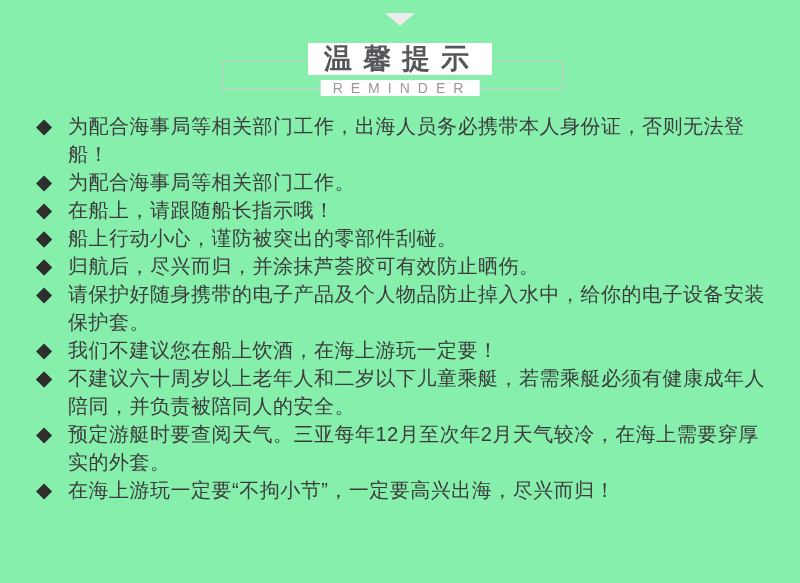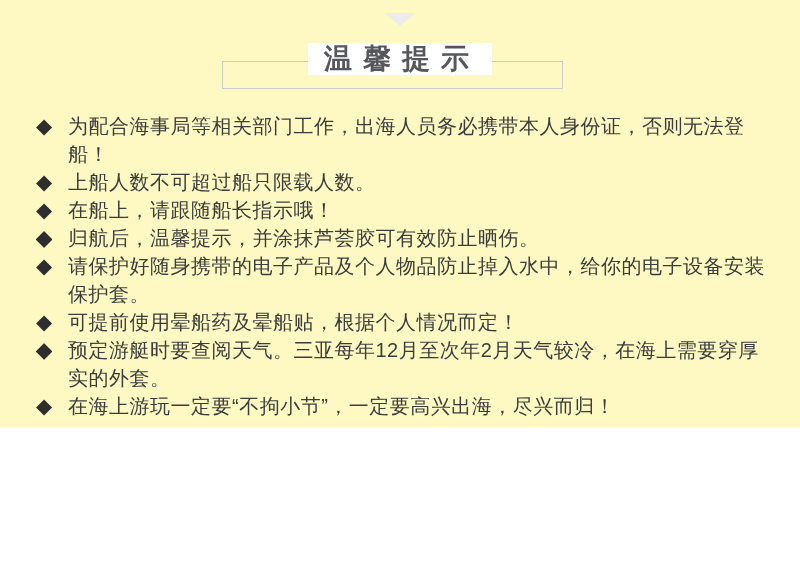--- a/index.html
+++ b/index.html
@@ -3,22 +3,22 @@
 <meta charset="utf-8">
 <style>
   * { margin: 0; padding: 0; box-sizing: border-box; }
   html, body { background: #ffffff; }
   body {
     font-family: "Liberation Sans", "DejaVu Sans", sans-serif;
   }
   .page {
     position: relative;
     width: 800px;
-    height: 427px;
-    background: #fef9c3;
+    height: 583px;
+    background: #86efac;
     overflow: hidden;
   }
 
   
   .header {
     position: relative;
     height: 112px;
   }
   .tri-down {
     position: absolute;
@@ -96,61 +96,64 @@
 </style>
 </head>
 <body>
 
 <div class="page">
 
   <div class="header">
     <div class="tri-down"></div>
     <div class="title-frame"></div>
     <div class="title">温馨提示</div>
+    <div class="subtitle">REMINDER</div>
   </div>
 
   <ul class="reminders">
     <li>
       <span class="bullet">◆</span>
       <span>为配合海事局等相关部门工作，出海人员务必携带本人身份证，否则无法登船！</span>
     </li>
     <li>
       <span class="bullet">◆</span>
-      <span>上船人数不可超过船只限载人数。</span>
+      <span>为配合海事局等相关部门工作。</span>
     </li>
     <li>
       <span class="bullet">◆</span>
       <span>在船上，请跟随船长指示哦！</span>
     </li>
     <li>
       <span class="bullet">◆</span>
     </li>
     <li>
       <span class="bullet">◆</span>
+      <span>船上行动小心，谨防被突出的零部件刮碰。</span>
     </li>
     <li>
       <span class="bullet">◆</span>
     </li>
     <li>
       <span class="bullet">◆</span>
-      <span>归航后，温馨提示，并涂抹芦荟胶可有效防止晒伤。</span>
+      <span>归航后，尽兴而归，并涂抹芦荟胶可有效防止晒伤。</span>
     </li>
     <li>
       <span class="bullet">◆</span>
       <span>请保护好随身携带的电子产品及个人物品防止掉入水中，给你的电子设备安装保护套。</span>
     </li>
     <li>
       <span class="bullet">◆</span>
-      <span>可提前使用晕船药及晕船贴，根据个人情况而定！</span>
+      <span>我们不建议您在船上饮酒，在海上游玩一定要！</span>
     </li>
     <li>
       <span class="bullet">◆</span>
     </li>
     <li>
       <span class="bullet">◆</span>
+      <span>不建议六十周岁以上老年人和二岁以下儿童乘艇，若需乘艇必须有健康成年人陪同，并负责被陪同人的安全。</span>
     </li>
     <li>
       <span class="bullet">◆</span>
       <span>预定游艇时要查阅天气。三亚每年12月至次年2月天气较冷，在海上需要穿厚实的外套。</span>
     </li>
     <li>
       <span class="bullet">◆</span>
       <span>在海上游玩一定要“不拘小节”，一定要高兴出海，尽兴而归！</span>
     </li>
   </ul>

